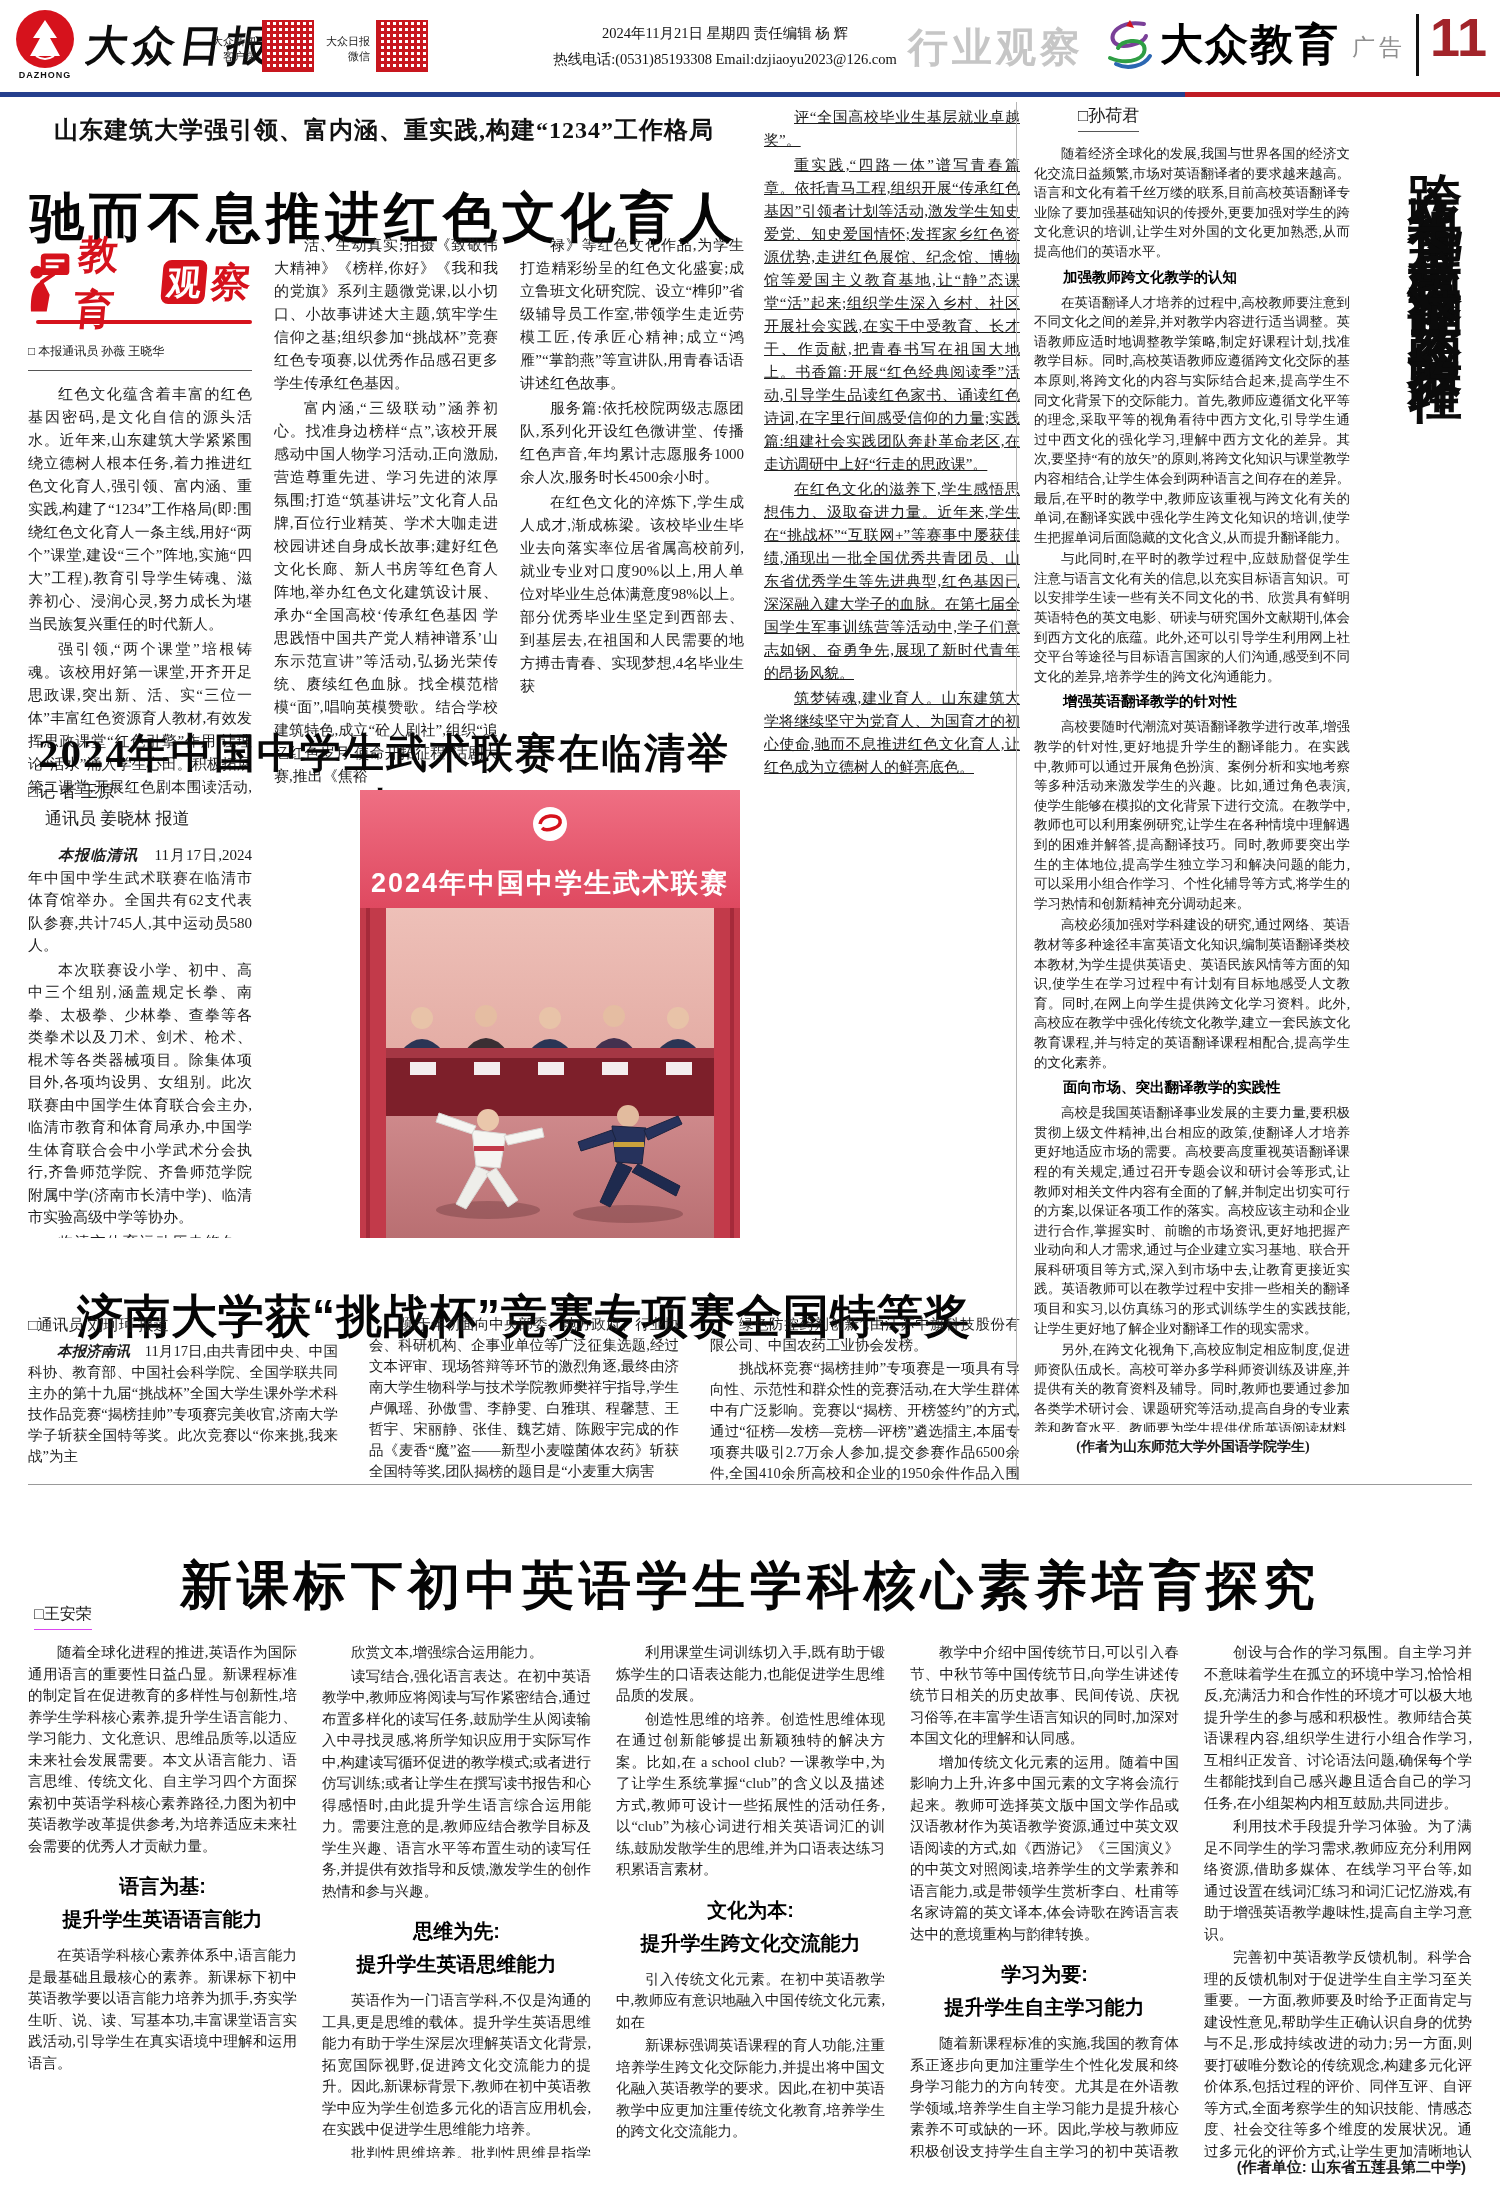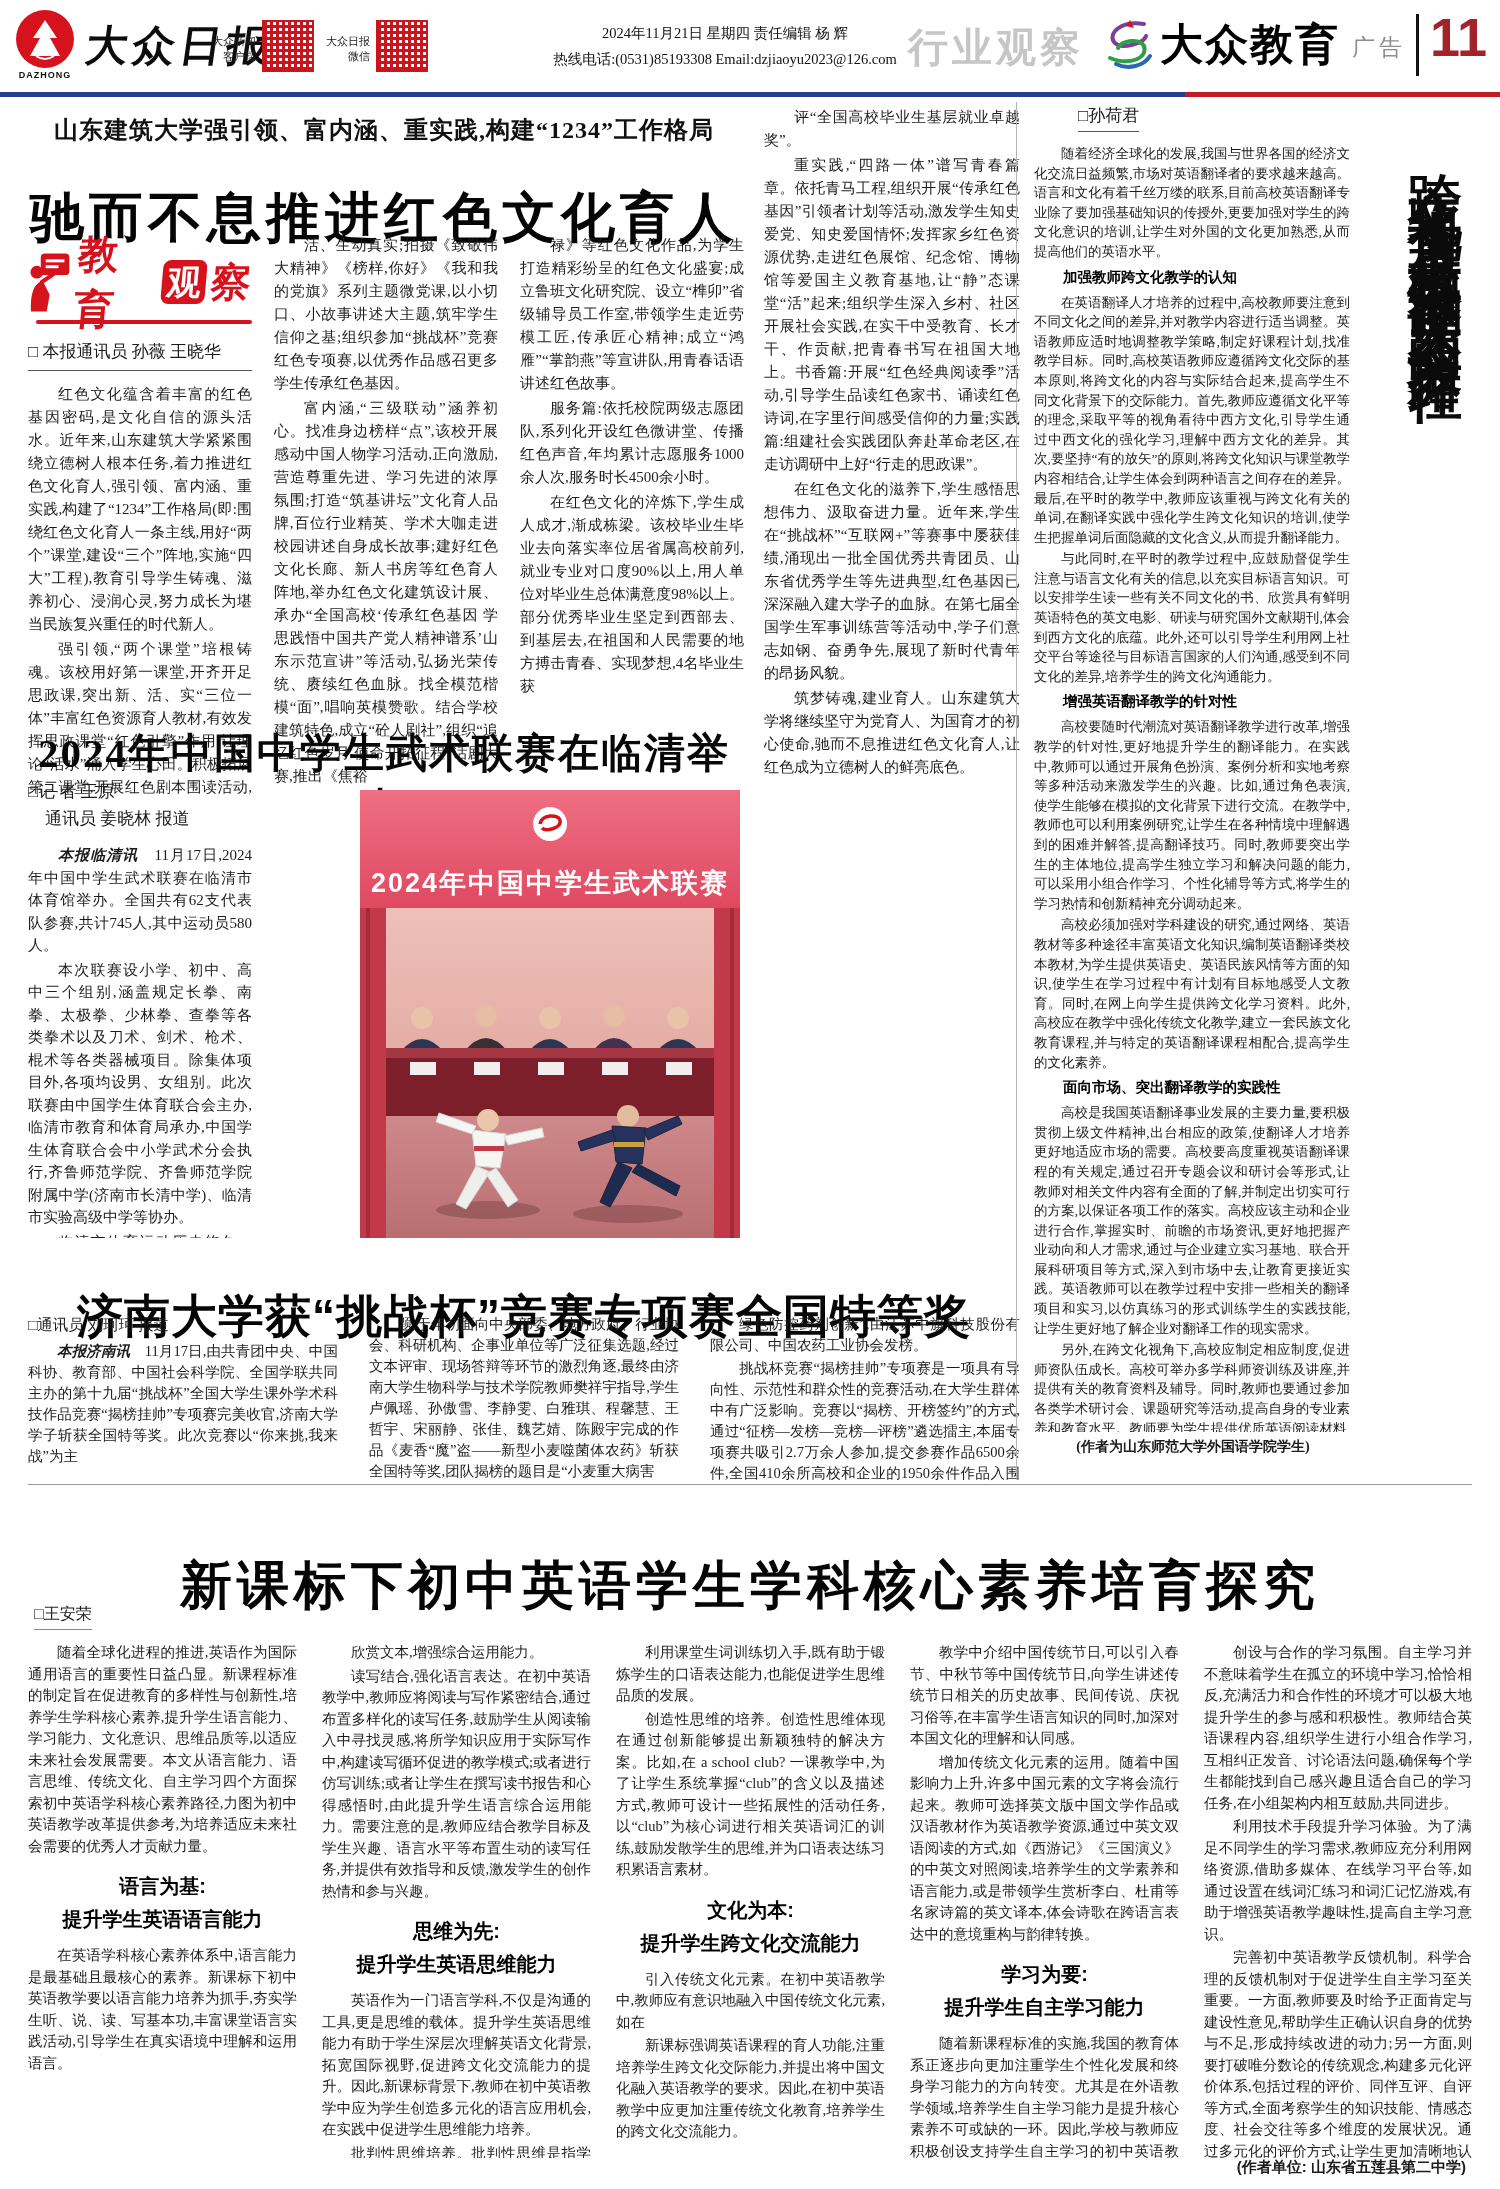--- a/index.html
+++ b/index.html
@@ -20,31 +20,31 @@
   .sec-black{position:absolute;left:1160px;top:16px;font:900 43px "Liberation Sans",sans-serif;color:#000;letter-spacing:2px;}
   .ad-label{position:absolute;left:1352px;top:32px;font:23px "Liberation Sans",sans-serif;color:#8f8f8f;letter-spacing:4px;}
   .vbar{position:absolute;left:1416px;top:14px;width:3px;height:62px;background:#111;}
   .pagenum{position:absolute;left:1430px;top:6px;font:900 54px "Liberation Sans",sans-serif;color:#a2242a;}
   .rule-red{position:absolute;right:0;top:0;width:315px;height:5px;background:#bf1c24;}
   
   .para{margin:0 0 2px;text-indent:2em;text-align:justify;}
   .lead{font-family:"Liberation Sans",sans-serif;font-weight:700;font-style:italic;}
   .inline-subhead{font:700 14.5px/21px "Liberation Sans",sans-serif;text-indent:2em;margin:5px 0;color:#000;}
   .col-subhead{text-align:center;font:700 20px/33px "Liberation Sans",sans-serif;color:#000;margin:13px 0 9px;}
-  .byline{font-size:17px;margin:2px 0 12px;padding-bottom:7px;border-bottom:1px solid #555;}
+  .byline{font-size:12px;margin:2px 0 12px;padding-bottom:7px;border-bottom:1px solid #555;}
   .ncol{position:absolute;overflow:hidden;}
   
   .left-zone{position:absolute;left:28px;top:102px;width:992px;height:1380px;}
   .kicker{position:absolute;left:0;top:12px;width:712px;text-align:center;font-weight:600;font-size:24px;letter-spacing:1px;color:#111;}
   .art1-headline{position:absolute;left:0;top:48px;width:712px;text-align:center;font:900 54px/62px "Liberation Sans",sans-serif;letter-spacing:5px;color:#050505;}
   .a1col{top:132px;height:566px;font-size:15px;line-height:23px;}
   .c1{left:0;width:224px;}
   .c2{left:246px;width:224px;}
   .c3{left:492px;width:224px;}
-  .c4{left:736px;width:256px;top:4px;height:1130px;}
+  .c4{left:736px;width:256px;top:4px;height:1130px;text-decoration:underline;}
   
   .badge{position:relative;height:84px;margin:6px 0 16px;display:flex;align-items:center;gap:5px;}
   .badge-word{font:900 40px "Liberation Sans",sans-serif;color:#d6121c;transform:skewX(-5deg);letter-spacing:1px;}
   .badge-box{flex:0 0 auto;width:44px;height:44px;background:#d6121c;color:#fff;border-radius:8px;font:900 34px/44px "Liberation Sans",sans-serif;text-align:center;transform:skewX(-5deg);}
   .badge-underline{position:absolute;left:8px;right:0;bottom:0;height:4px;background:#d6121c;border-radius:3px;}
   
   .art2-headline{position:absolute;left:0;top:590px;width:712px;text-align:center;font-weight:700;font-size:41px;letter-spacing:2px;color:#080808;}
   .art2-byline{position:absolute;left:0;top:676px;width:224px;font-size:17px;line-height:27px;}
   .art2-col{left:0;top:742px;width:224px;height:394px;font-size:15px;line-height:22.5px;}
   .photo{position:absolute;left:332px;top:688px;width:380px;height:448px;background:#14b8a6;}

